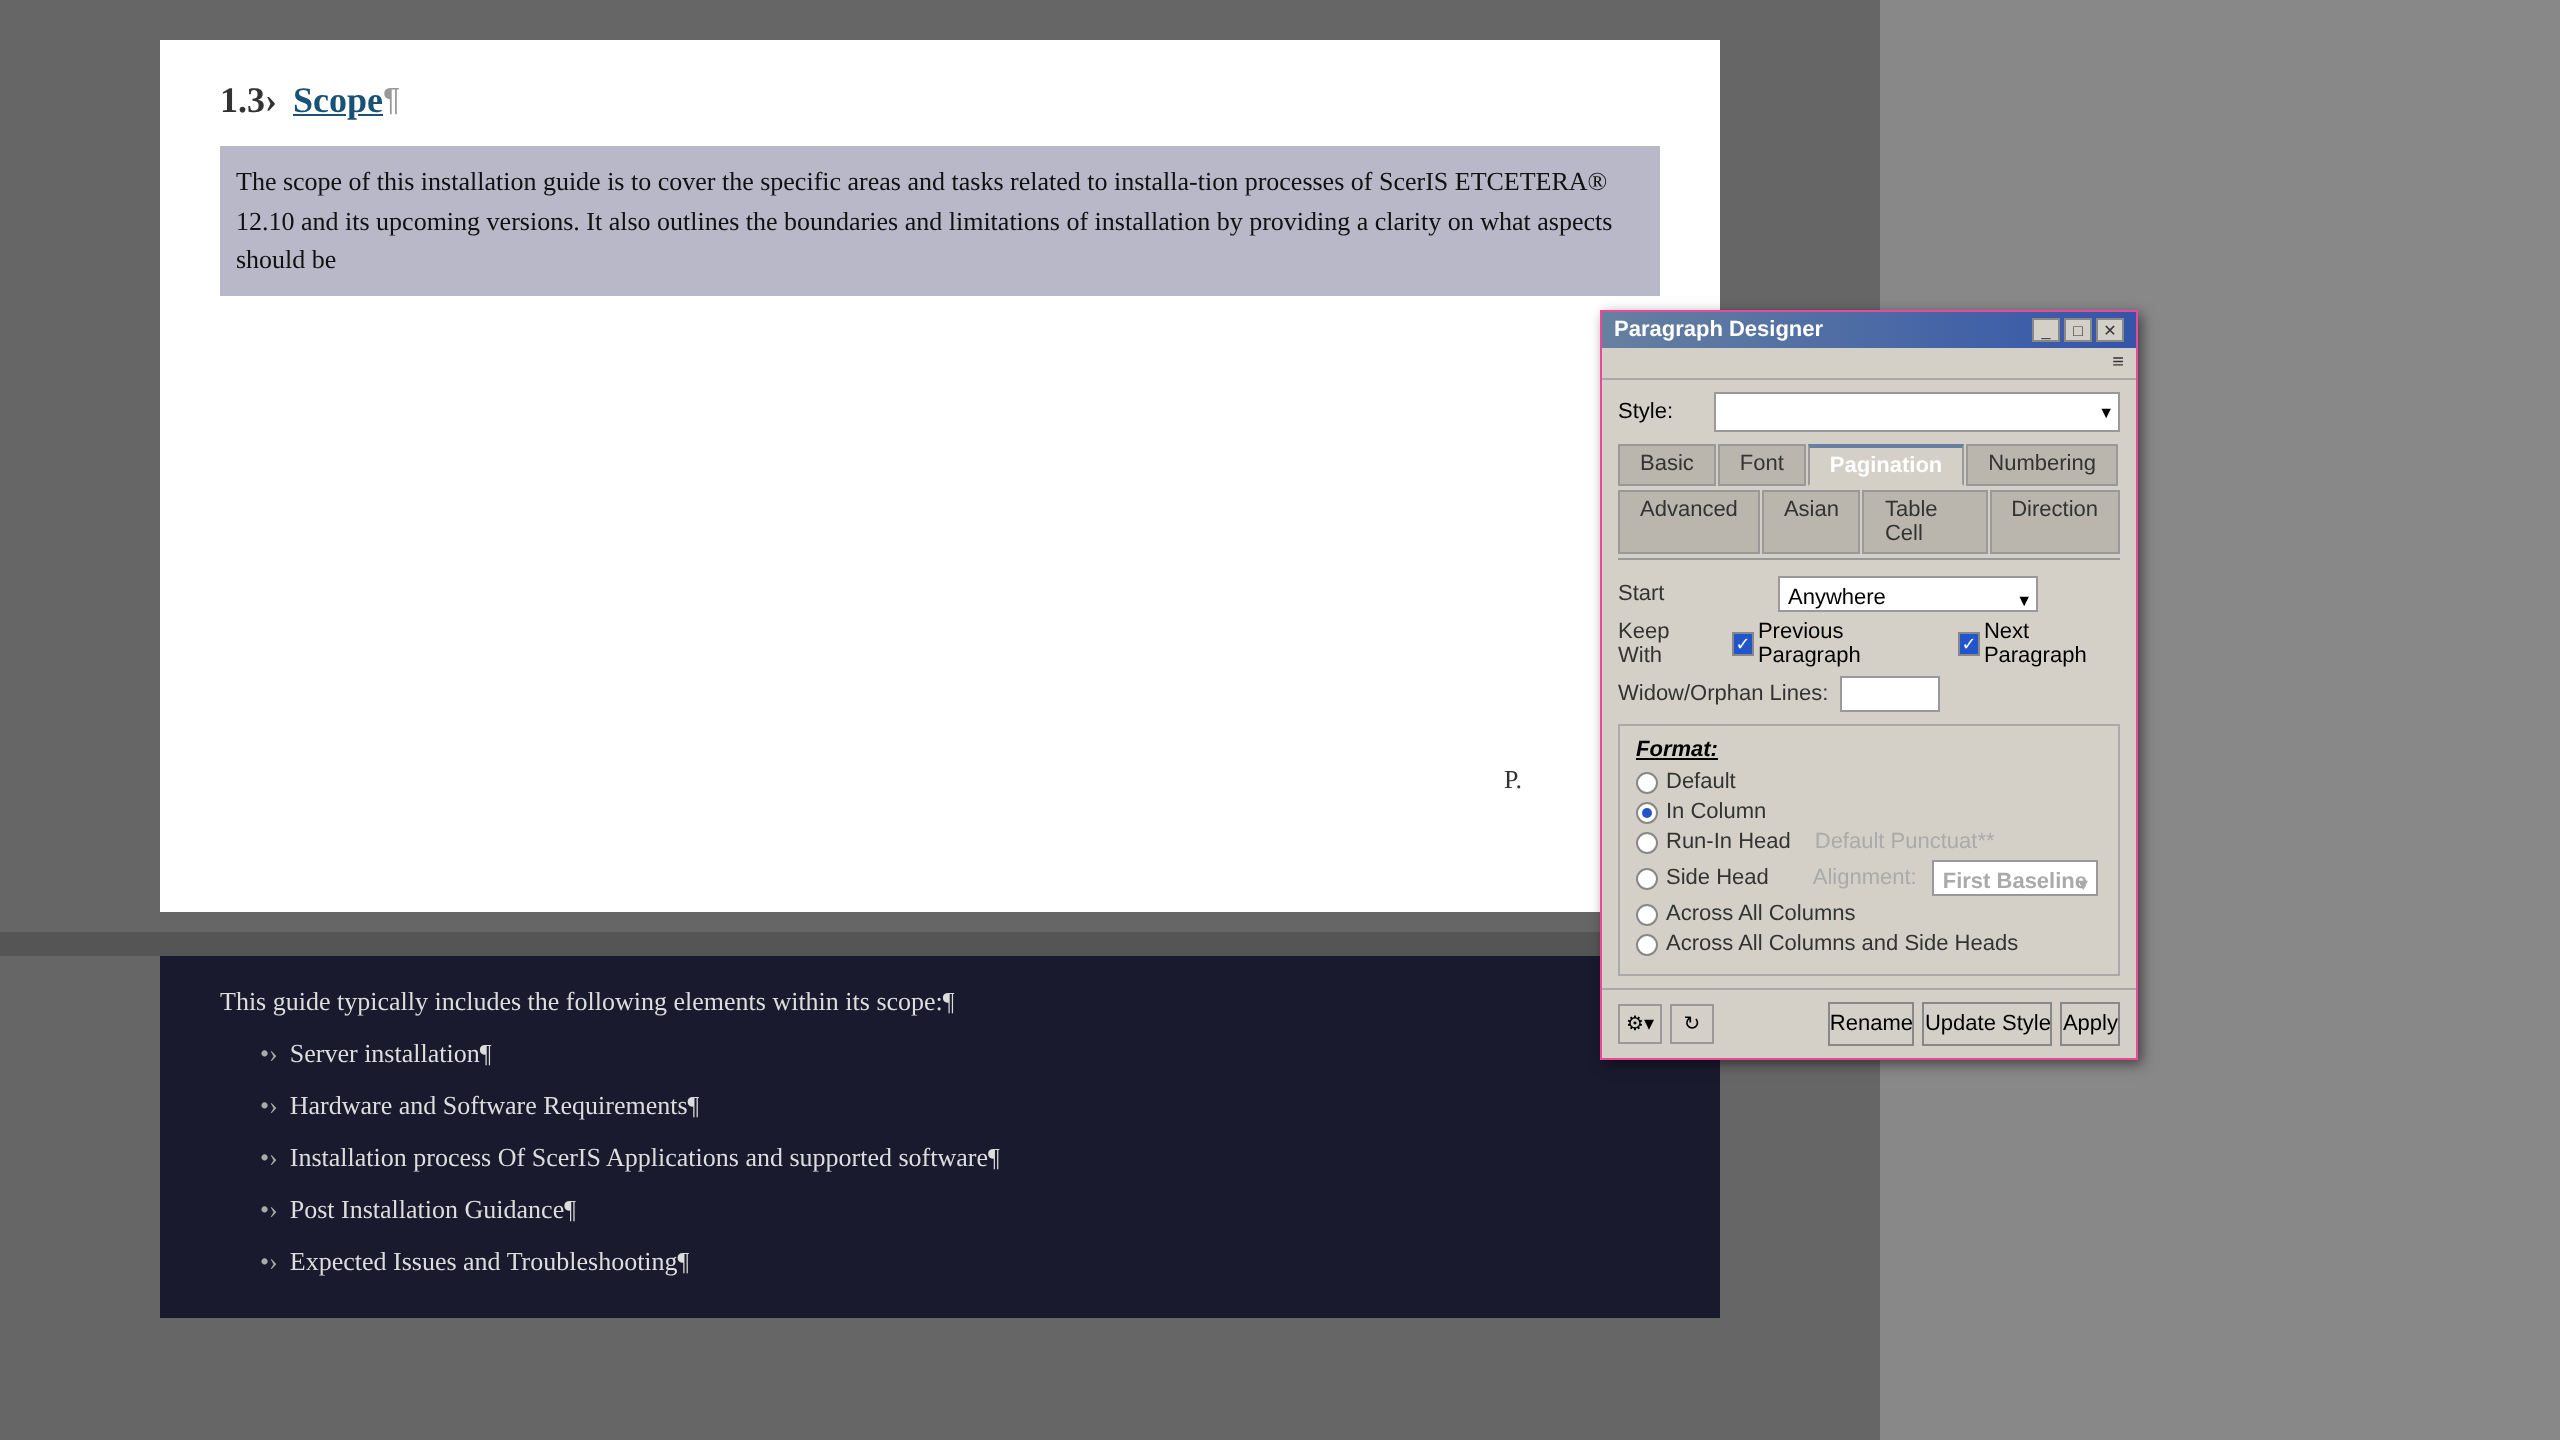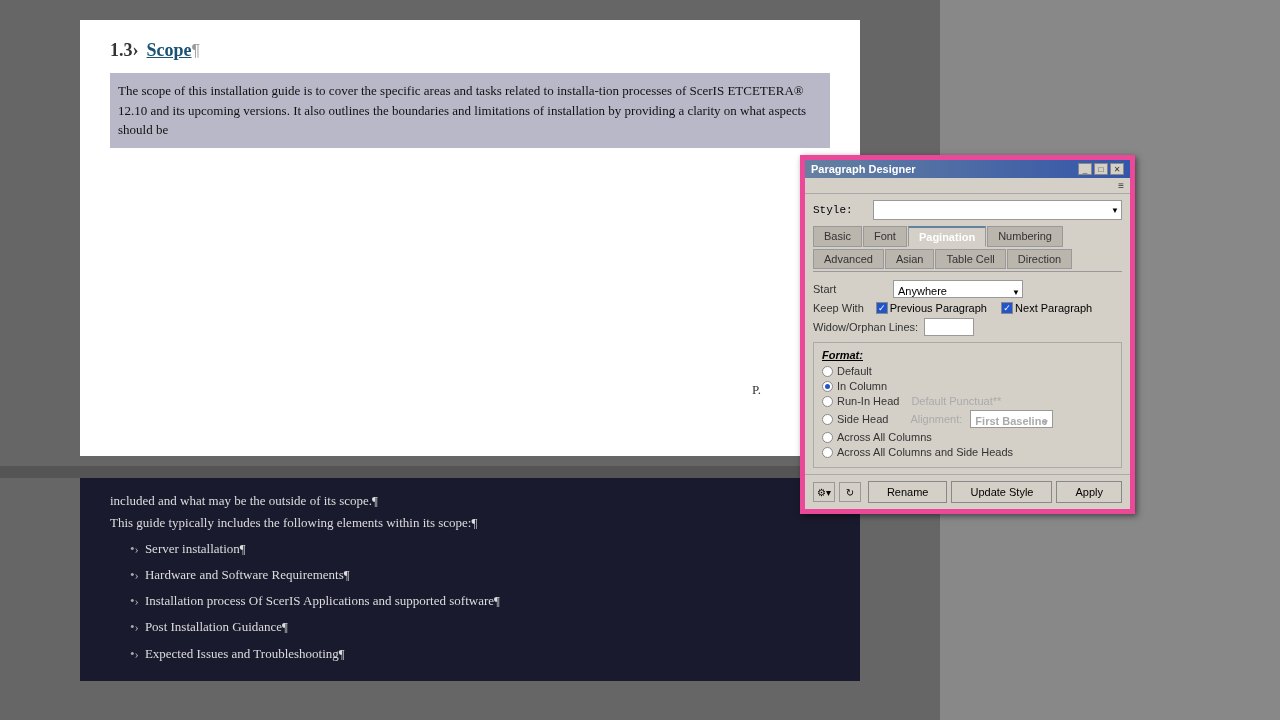--- a/index.html
+++ b/index.html
@@ -94,23 +94,23 @@
       width: 340px;
       height: 720px;
       background: #888;
     }
 
     
     .dialog {
       position: absolute;
       top: 155px;
       left: 800px;
-      width: 335px;
-      background: #d4d0c8;
-      border: 5px solid #ec4899;
+      width: 269px;
+      background: #d4d0c8;
+      border: 1px solid #ec4899;
       box-shadow: 2px 2px 6px rgba(0,0,0,0.5);
       font-family: Arial, sans-serif;
       font-size: 11px;
     }
 
     .dialog-titlebar {
       background: linear-gradient(to right, #6680a0, #3355aa);
       color: white;
       padding: 3px 6px;
       display: flex;
@@ -157,21 +157,20 @@
 
     .style-row {
       display: flex;
       align-items: center;
       margin-bottom: 6px;
     }
 
     .style-label {
       margin-right: 20px;
       font-size: 11px;
-      font-family: Liberation Mono, monospace;
     }
 
     .style-dropdown {
       flex: 1;
       height: 20px;
       background: white;
       border: 1px solid #999;
       display: flex;
       align-items: center;
       padding: 0 4px;
@@ -365,21 +364,21 @@
       background: #d4d0c8;
       border: 1px solid #999;
       display: flex;
       align-items: center;
       justify-content: center;
       font-size: 10px;
       cursor: pointer;
     }
 
     .footer-btn {
-      padding: 3px 18px;
+      padding: 3px 0;
       font-size: 11px;
       background: #d4d0c8;
       border: 1px solid #888;
       cursor: pointer;
       height: 22px;
     }
 
     .pagination-active {
       background: #3355aa;
       color: white;
@@ -410,21 +409,20 @@
       <div class="doc-text">
         <span>The scope of this installation guide is to cover the specific areas and tasks related to installa-tion processes of ScerIS ETCETERA® 12.10 and its upcoming versions. It also outlines the boundaries and limitations of installation by providing a clarity on what aspects should be</span>
       </div>
     </div>
   </div>
 
   <div class="page-break"></div>
 
   <div style="background:#666; padding: 0 80px; flex: 1;">
     <div style="background:#1a1a2e; color:#ddd; font-family:'Times New Roman',serif; font-size:13px; padding: 12px 30px; line-height: 1.7;">
-      <p>included and what may be the outside of its scope.¶</p>
       <p>This guide typically includes the following elements within its scope:¶</p>
       <div class="bullet-item">
         <span class="bullet-marker">•›</span>
         <span>Server installation¶</span>
       </div>
       <div class="bullet-item">
         <span class="bullet-marker">•›</span>
         <span>Hardware and Software Requirements¶</span>
       </div>
       <div class="bullet-item">

